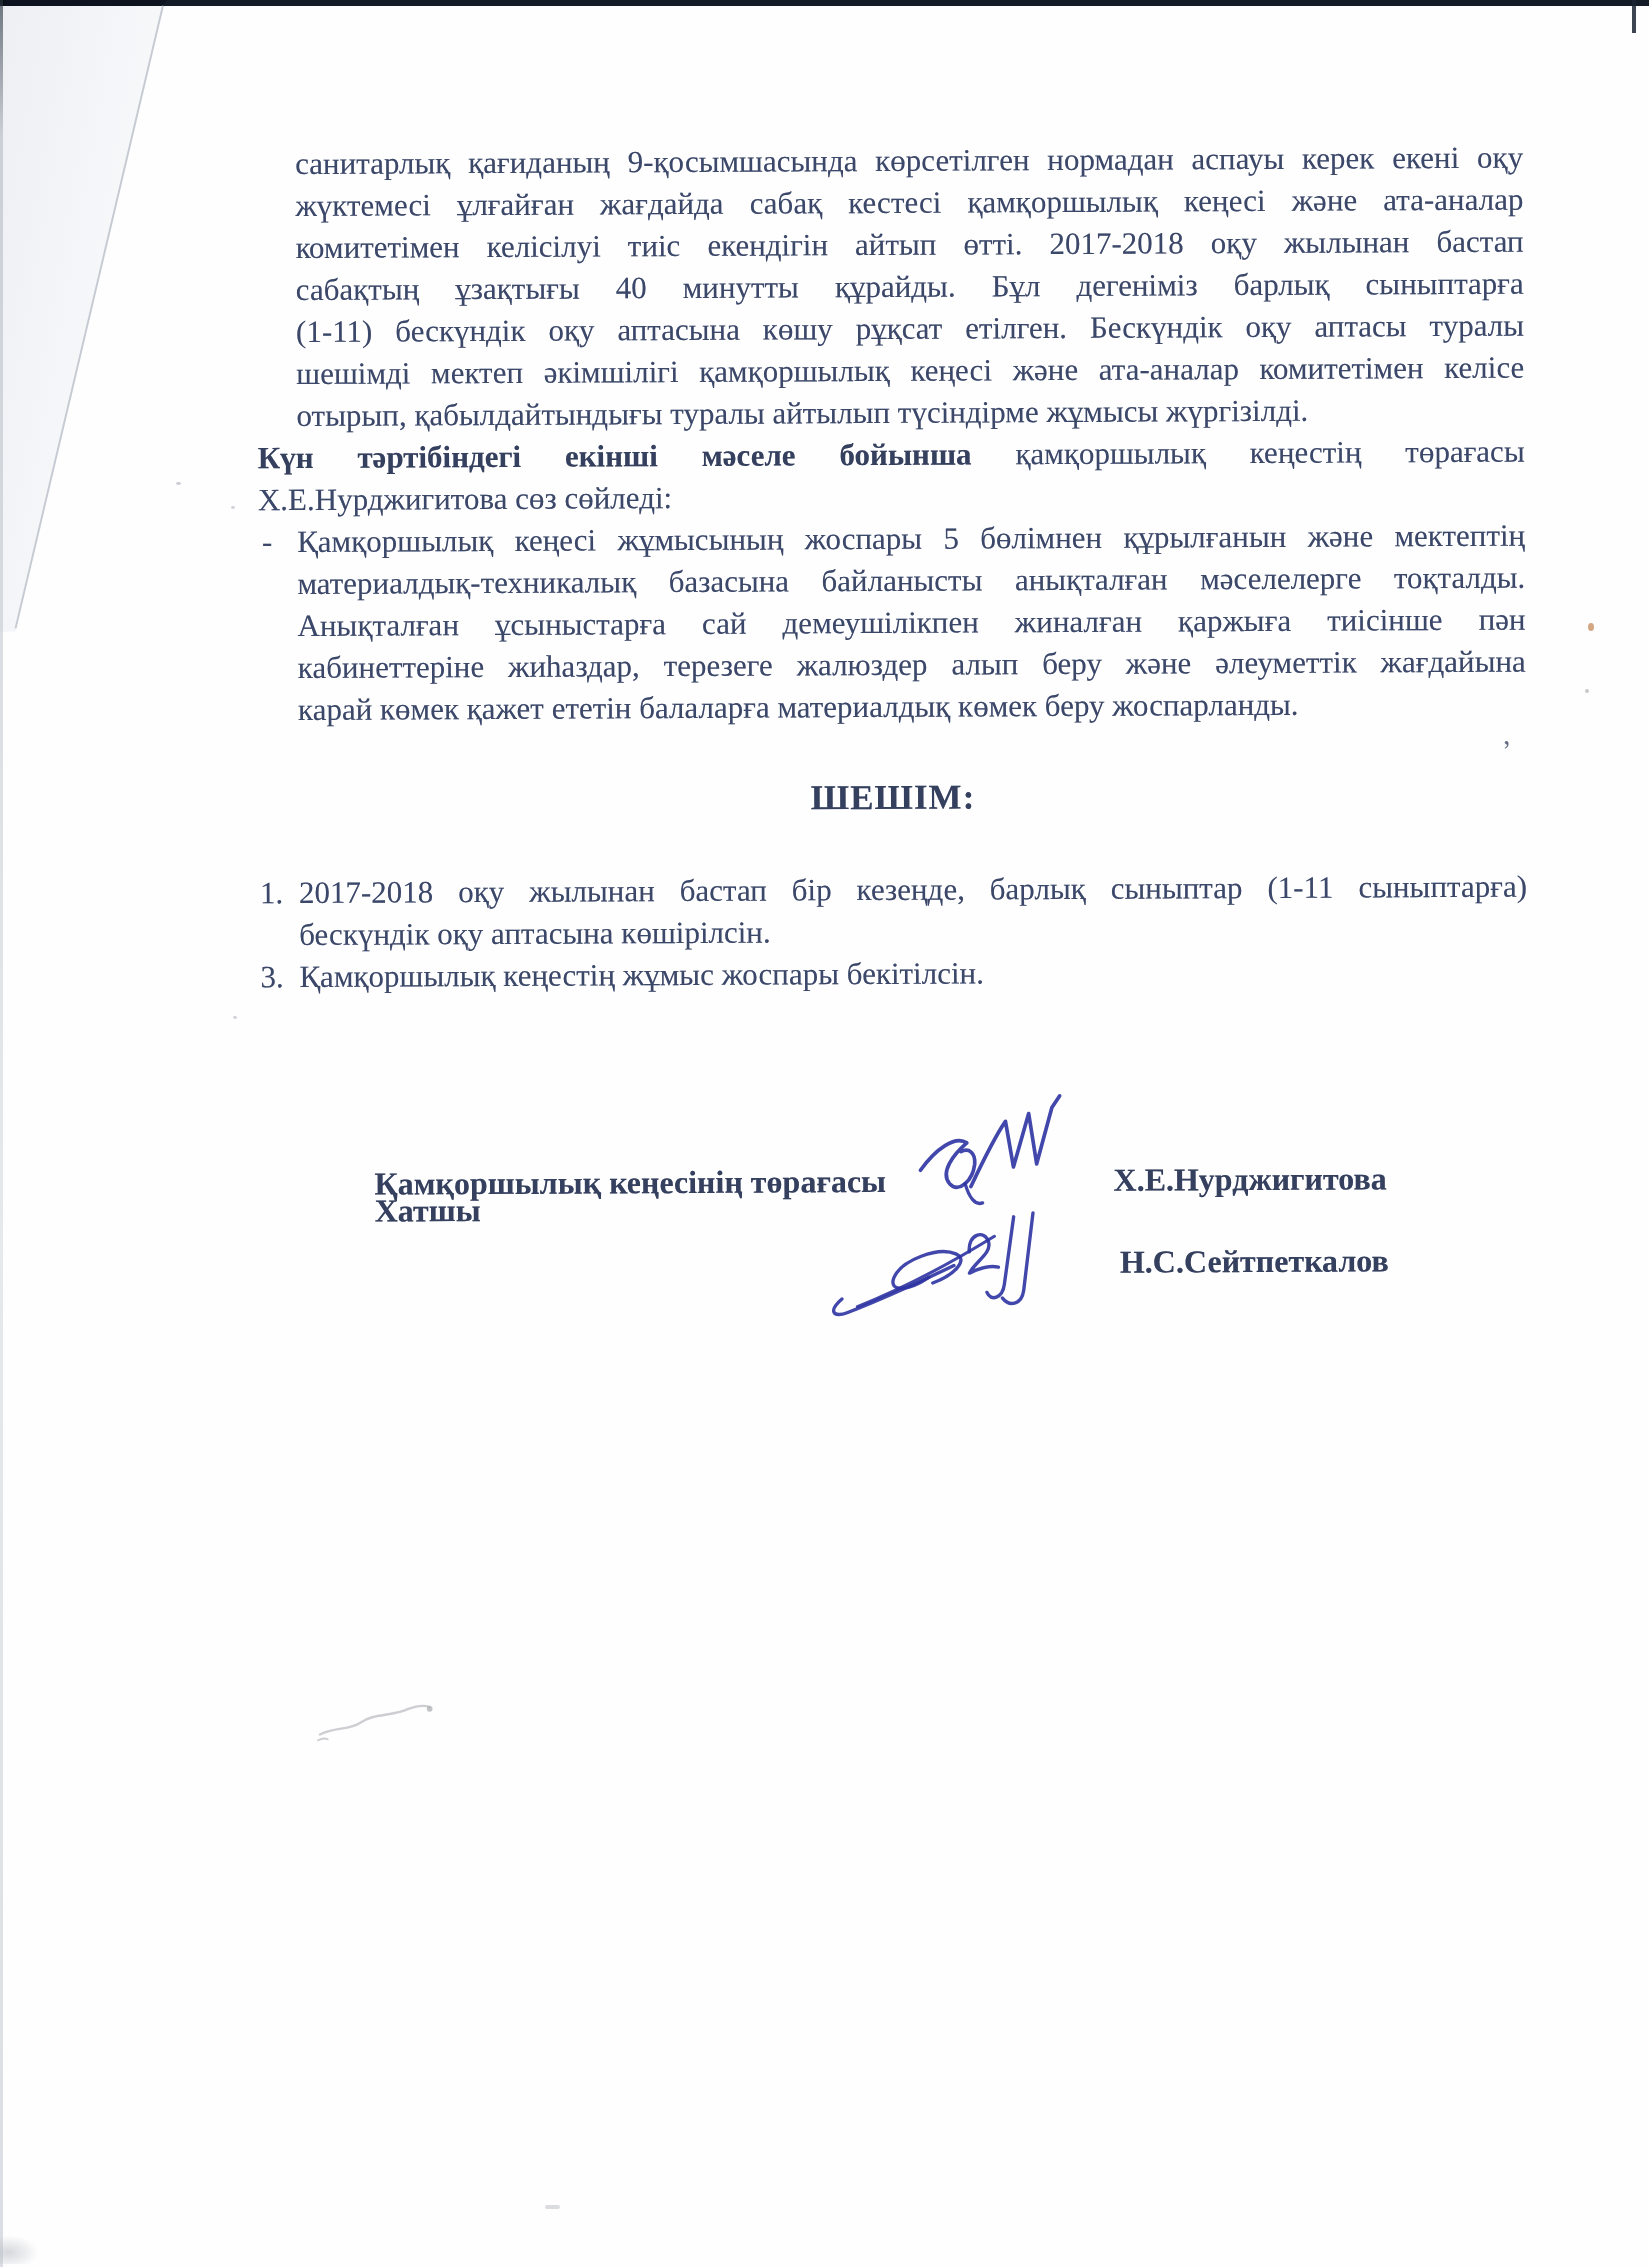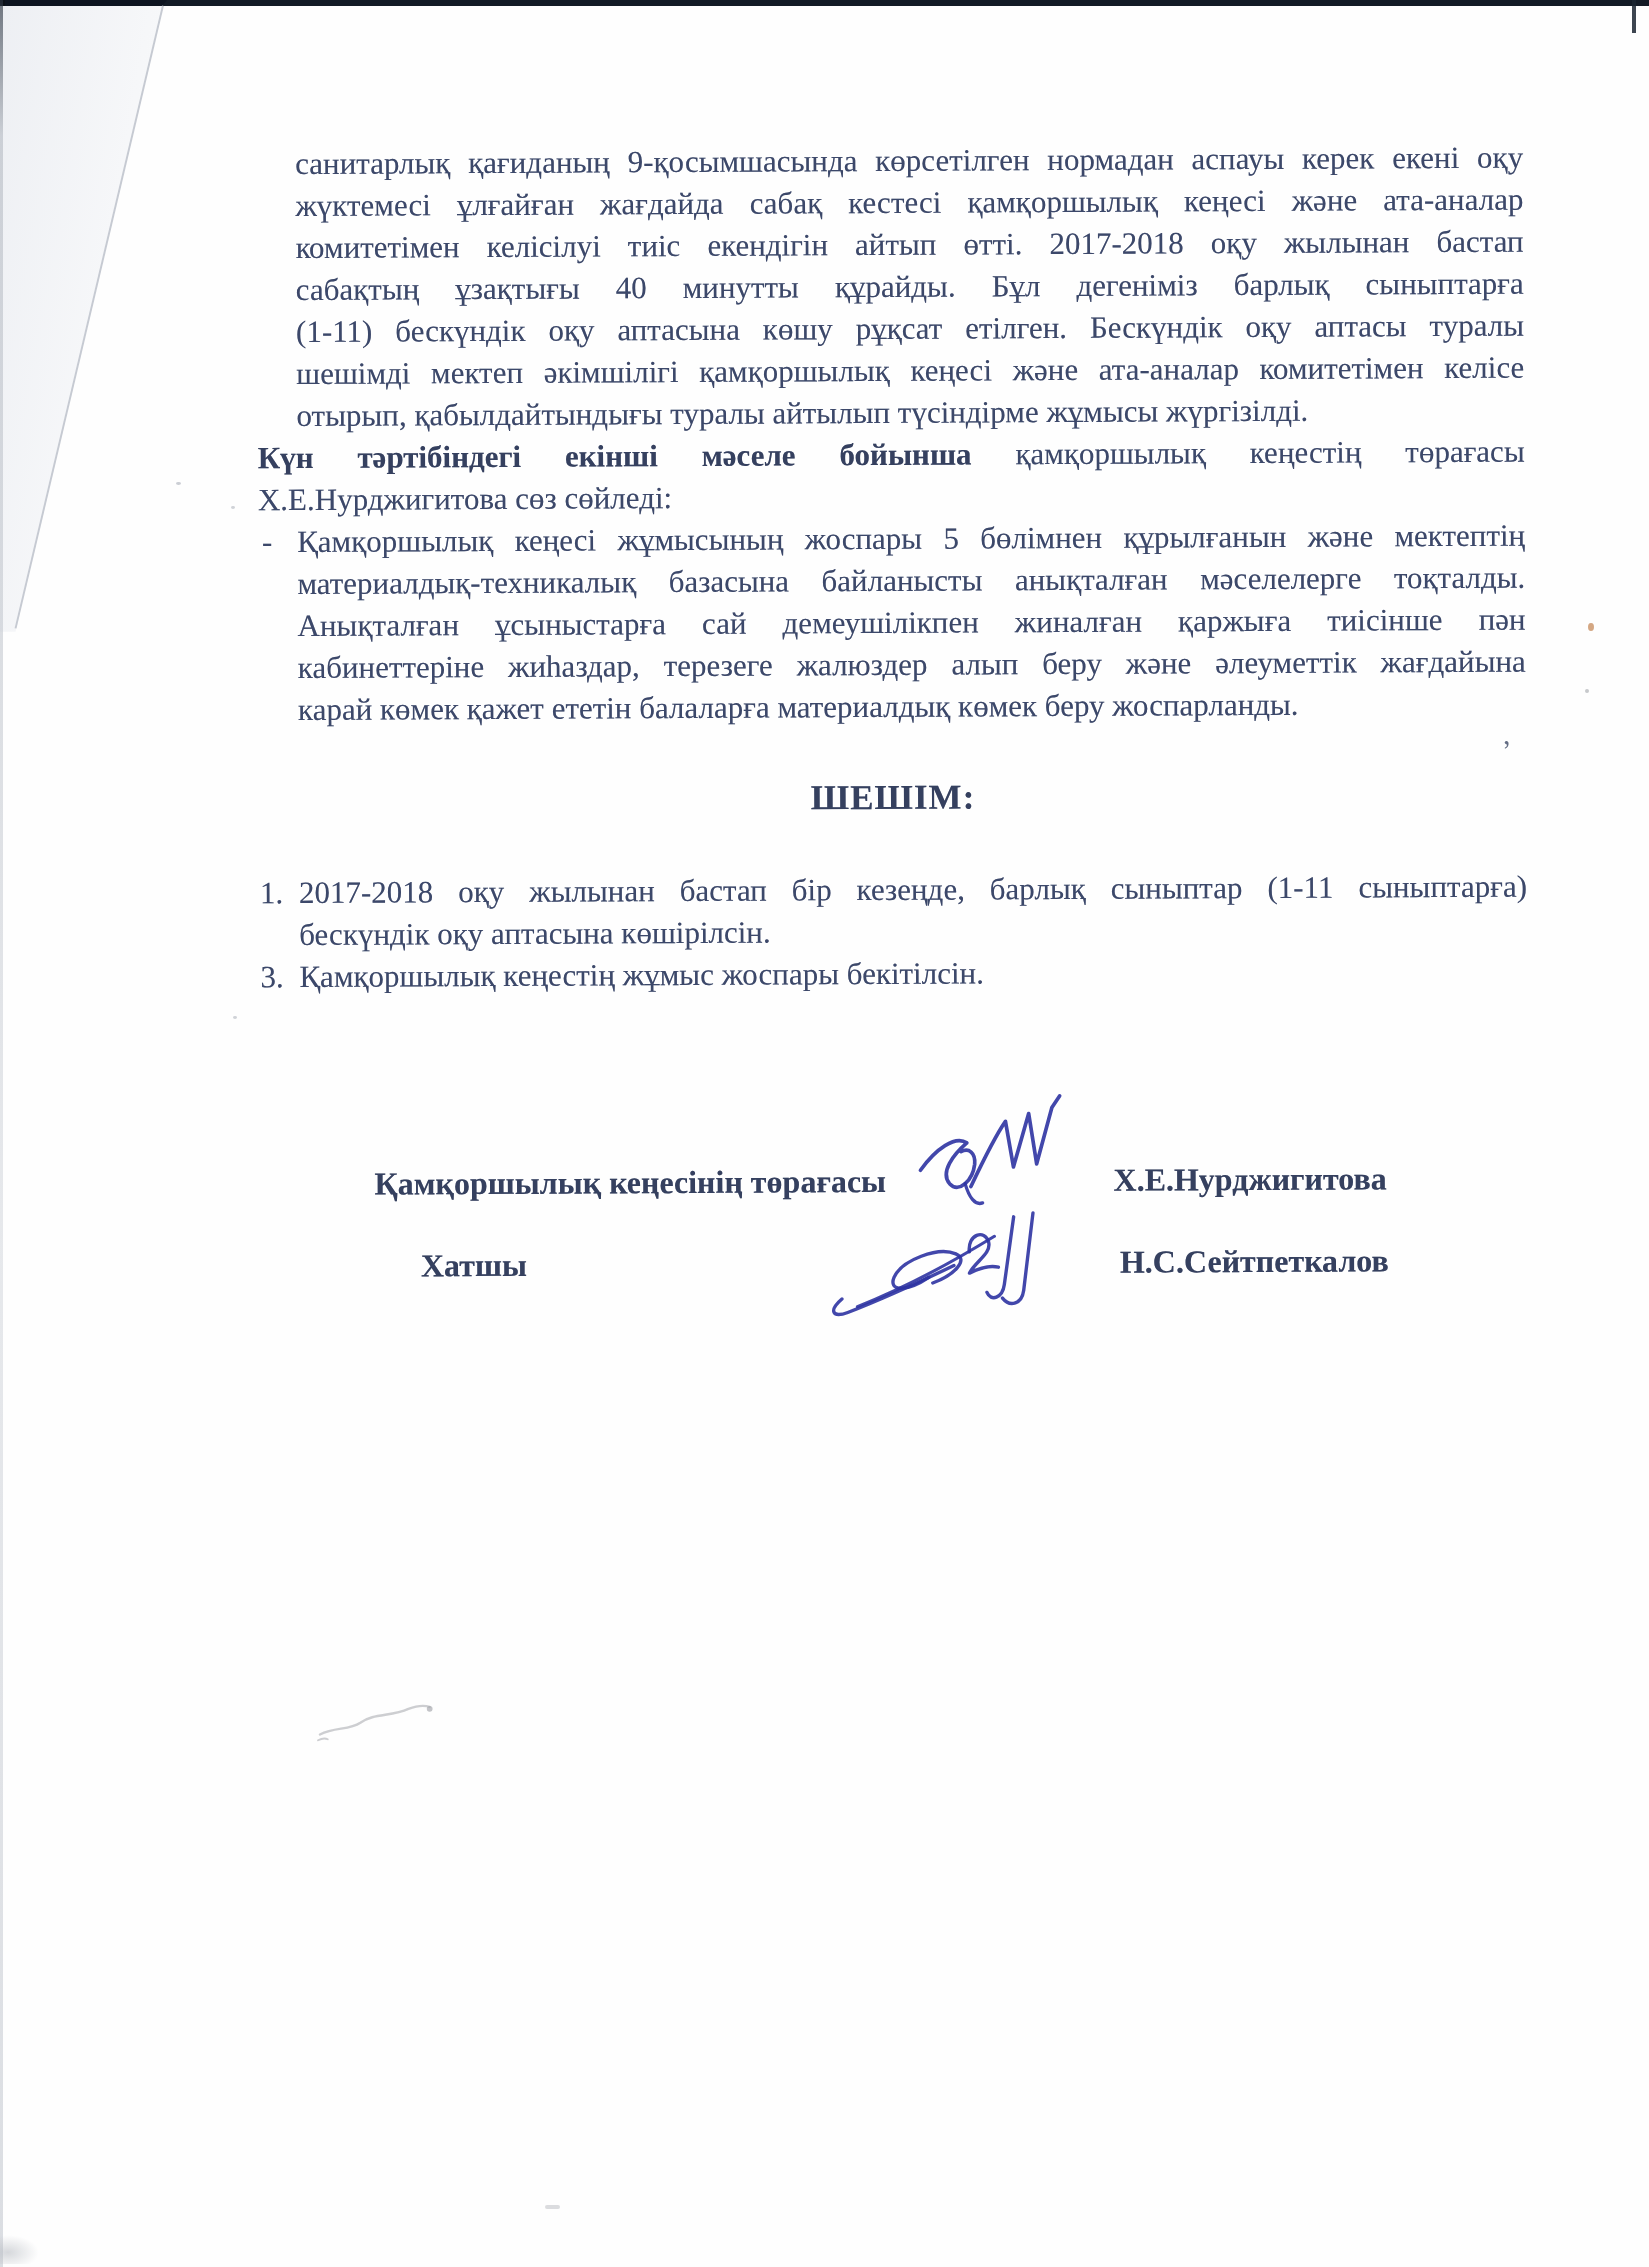--- a/index.html
+++ b/index.html
@@ -116,21 +116,21 @@
     </div>
 
     <div class="sig-role" style="left:369px;top:1163px;">Қамқоршылық кеңесінің төрағасы</div>
     <svg class="sig-svg" style="left:905px;top:1093px;" width="209" height="124" viewBox="0 0 215 128">
       <path class="ink" stroke-width="3.8" d="M10 80 C26 58 46 44 58 52 C44 64 30 82 40 94 C50 105 64 90 66 74 C67 62 60 57 52 61"></path>
       <path class="ink" stroke-width="3.8" d="M62 97 C74 72 86 47 98 30 L106 77 L122 22 L130 74 L146 16 L154 4"></path>
       <path class="ink" stroke-width="3.4" d="M56 94 C60 108 66 117 74 114"></path>
     </svg>
     <div class="sig-name" style="left:1108px;top:1163px;">Х.Е.Нурджигитова</div>
 
-    <div class="sig-role" style="left:369px;top:1245px;margin-left:46px;">Хатшы</div>
+    <div class="sig-role" style="left:369px;top:1190px;">Хатшы</div>
     <svg class="sig-svg" style="left:818px;top:1204px;" width="291" height="118" viewBox="0 0 300 122">
       <path class="ink" stroke-width="3.5" d="M18 98 C4 110 8 118 24 112 C58 99 96 82 134 64"></path>
       <path class="ink" stroke-width="3.5" d="M108 76 C84 92 66 90 72 76 C80 58 118 44 136 52 C150 58 134 74 112 82"></path>
       <path class="ink" stroke-width="3.5" d="M150 50 C148 32 166 26 170 40 C173 52 156 60 150 72 C162 66 172 64 180 66"></path>
       <path class="ink" stroke-width="3.5" d="M196 14 L186 84 C184 98 172 102 168 92"></path>
       <path class="ink" stroke-width="3.5" d="M216 10 L206 90 C204 104 192 108 184 98"></path>
       <path class="ink" stroke-width="3.2" d="M34 106 C80 88 130 62 176 34"></path>
     </svg>
     <div class="sig-name" style="left:1114px;top:1245px;">Н.С.Сейтпеткалов</div>
 

